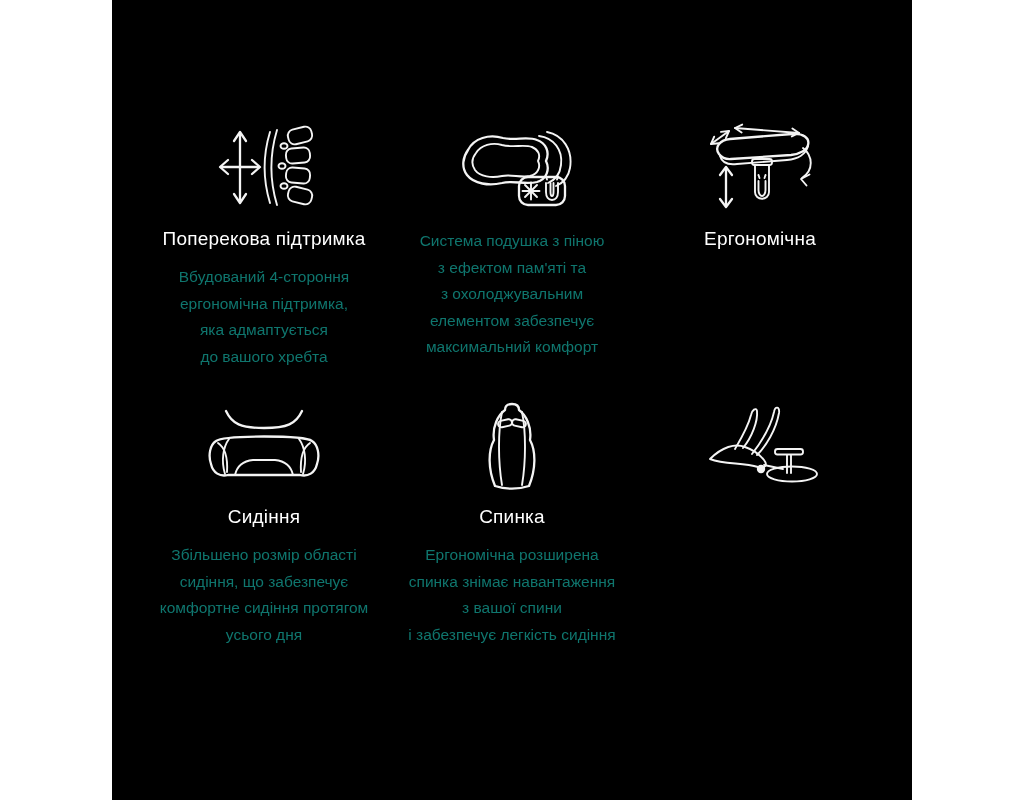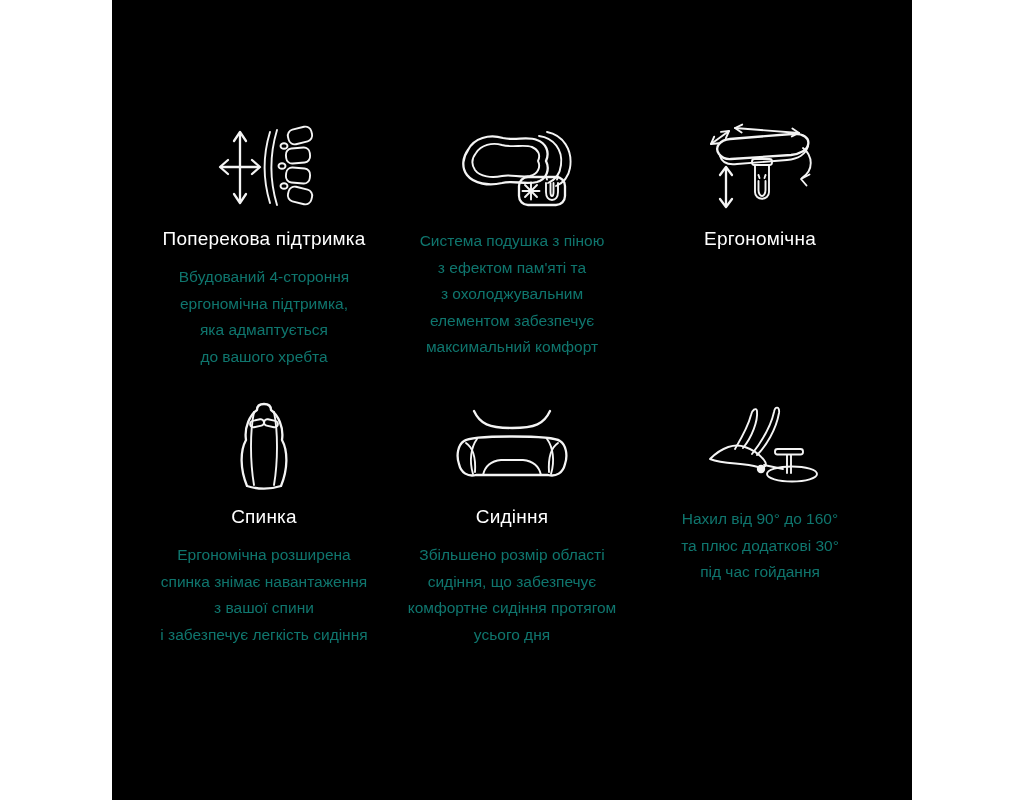--- a/index.html
+++ b/index.html
@@ -101,68 +101,65 @@
             <path class="stroke-thin" d="M59.5 63 V72 C59.5 76 61.5 78 63 78 C64.5 78 66.5 76 66.5 72 V63"></path>
             <path class="stroke-thin" d="M60.5 60 L59.5 57"></path>
             <path class="stroke-thin" d="M65.5 60 L66.5 57"></path>
           </svg>
         </div>
         <div class="feature-title">Ергономічна</div>
       </div>
 
       <div class="cell">
         <div class="icon-box">
-          <svg width="90" height="92" viewBox="0 0 90 92">
-            <path class="stroke" d="M28 87 C21 70 21 52 27 41 C25 28 31 16 38 11 C38 7 40.5 5 45 5 C49.5 5 52 7 52 11 C59 16 65 28 63 41 C69 52 69 70 62 87 C51 90.5 39 90.5 28 87 Z"></path>
-            <rect class="stroke-thin" x="31" y="21" width="14" height="6.5" rx="3.2" transform="rotate(-12 38 24.2)"></rect>
-            <rect class="stroke-thin" x="45" y="21" width="14" height="6.5" rx="3.2" transform="rotate(12 52 24.2)"></rect>
-            <path class="stroke-thin" d="M35 13 C31 32 31 62 35 86"></path>
-            <path class="stroke-thin" d="M55 13 C59 32 59 62 55 86"></path>
-          </svg>
-        </div>
-        <div class="feature-title">Спинка</div>
-        <div class="feature-desc">Ергономічна розширена
-спинка знімає навантаження
-з вашої спини
-і забезпечує легкість сидіння</div>
-      </div>
-
-      <div class="cell">
-        <div class="icon-box">
           <svg width="126" height="80" viewBox="0 0 126 80">
             <path class="stroke" d="M25 6 C31 19 40 23 63 23 C86 23 95 19 101 6"></path>
             <path class="stroke" d="M15 36 C9 40 7 50 10 59 C12 68 19 72 27 70 L99 70 C107 72 114 68 116 59 C119 50 117 40 111 36 C103 30 23 30 15 36 Z"></path>
             <path class="stroke-thin" d="M28 34 C22 42 20 56 24 69"></path>
             <path class="stroke-thin" d="M17 38 C23 42 27 51 26 67"></path>
             <path class="stroke-thin" d="M98 34 C104 42 106 56 102 69"></path>
             <path class="stroke-thin" d="M109 38 C103 42 99 51 100 67"></path>
             <path class="stroke-thin" d="M34 70 C36 61 42 56 52 55 L74 55 C84 56 90 61 92 70"></path>
           </svg>
         </div>
         <div class="feature-title">Сидіння</div>
         <div class="feature-desc">Збільшено розмір області
 сидіння, що забезпечує
 комфортне сидіння протягом
 усього дня</div>
       </div>
 
       <div class="cell">
         <div class="icon-box">
+          <svg width="90" height="92" viewBox="0 0 90 92">
+            <path class="stroke" d="M28 87 C21 70 21 52 27 41 C25 28 31 16 38 11 C38 7 40.5 5 45 5 C49.5 5 52 7 52 11 C59 16 65 28 63 41 C69 52 69 70 62 87 C51 90.5 39 90.5 28 87 Z"></path>
+            <rect class="stroke-thin" x="31" y="21" width="14" height="6.5" rx="3.2" transform="rotate(-12 38 24.2)"></rect>
+            <rect class="stroke-thin" x="45" y="21" width="14" height="6.5" rx="3.2" transform="rotate(12 52 24.2)"></rect>
+            <path class="stroke-thin" d="M35 13 C31 32 31 62 35 86"></path>
+            <path class="stroke-thin" d="M55 13 C59 32 59 62 55 86"></path>
+          </svg>
+        </div>
+        <div class="feature-title">Спинка</div>
+        <div class="feature-desc">Ергономічна розширена
+спинка знімає навантаження
+з вашої спини
+і забезпечує легкість сидіння</div>
+      </div>
+
+      <div class="cell">
+        <div class="icon-box">
           <svg width="126" height="92" viewBox="0 0 126 92">
             <path class="stroke-thin" d="M38 50 C45 38 51 28 54 16 C55 11 59 8 60 12 C61 22 55 38 46 49"></path>
             <path class="stroke-thin" d="M55 55 C65 42 74 27 77 13 C78 7 83 7 82 14 C79 31 69 47 60 56"></path>
             <path class="stroke-thin" d="M13 60 C25 48 38 44 48 48 C57 51 63 56 67 61 C71 66 68 70 61 68 C46 63 28 66 13 60 Z"></path>
             <ellipse class="stroke-thin" cx="95" cy="75" rx="25" ry="7.5"></ellipse>
             <circle class="fillw" cx="64" cy="70" r="4.2"></circle>
             <path class="stroke-thin" d="M67 66 L86 70"></path>
             <rect class="stroke-thin" x="78" y="50" width="28" height="5.5" rx="2.5"></rect>
             <path class="stroke-thin" d="M90 56 V74"></path>
             <path class="stroke-thin" d="M94 56 V74"></path>
           </svg>
         </div>
-        <div class="feature-desc">Нахил від 90° до 160°
-та плюс додаткові 30°
-під час гойдання</div>
       </div>
 
     </div>
   </div>
 </div>
 
 </body></html>

